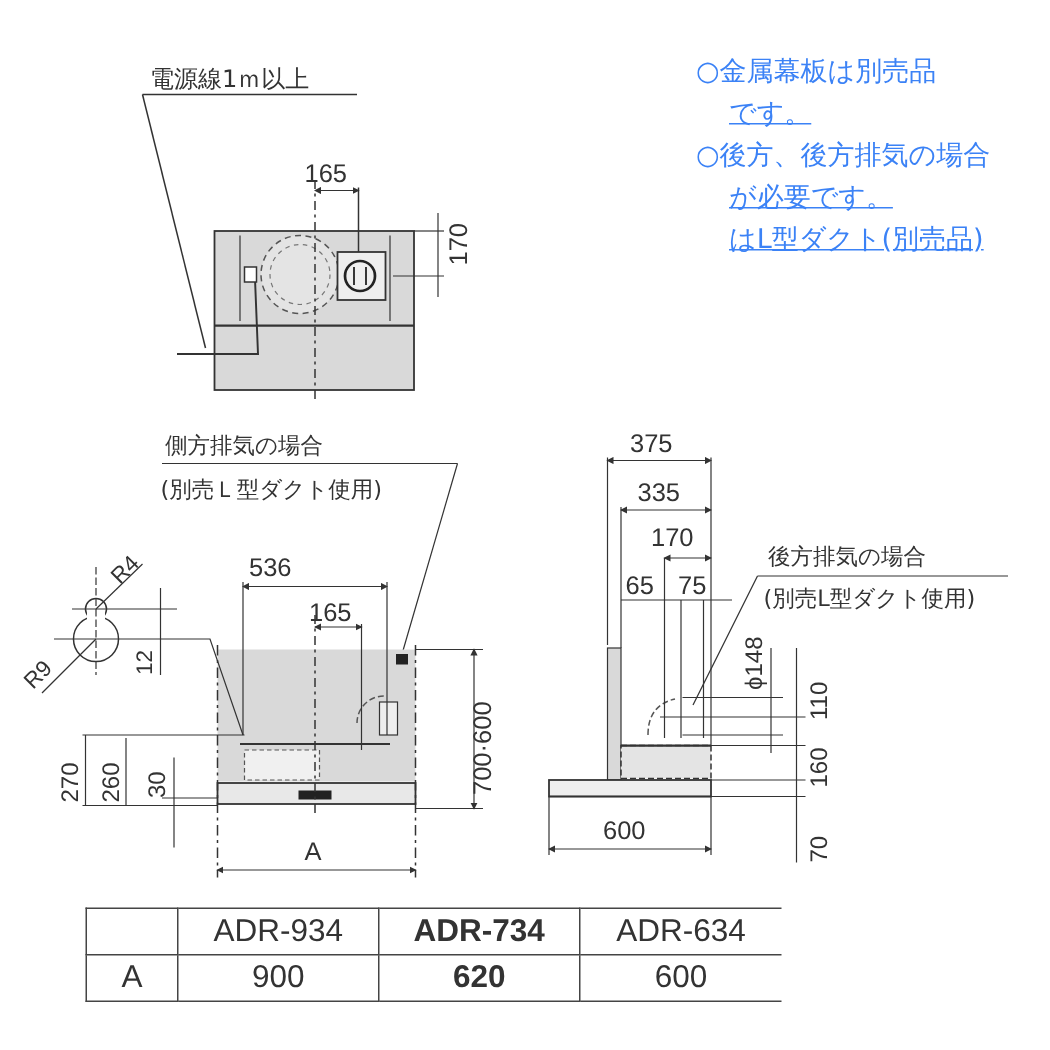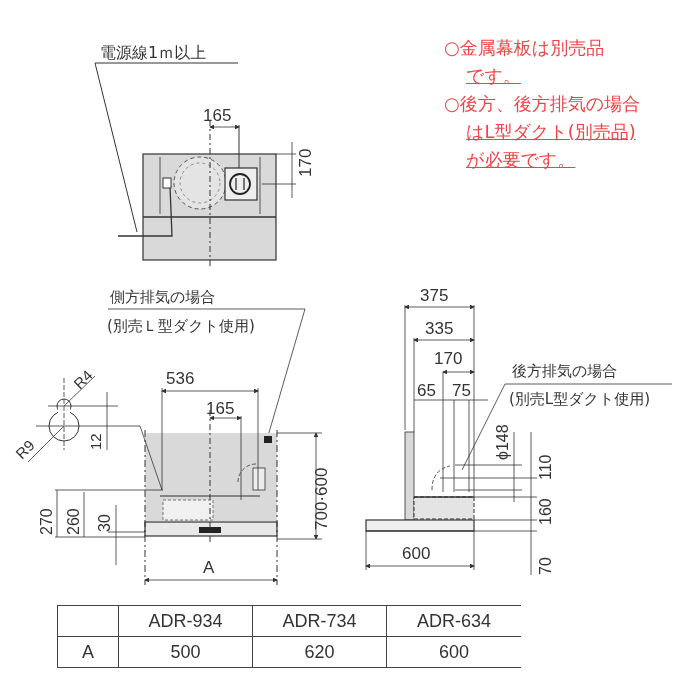--- a/index.html
+++ b/index.html
@@ -1,30 +1,30 @@
 <!DOCTYPE html>
 <html><head>
   <meta charset="utf-8">
   <style>
     html, body { margin: 0; padding: 0; background: #ffffff; }
     body { width: 700px; height: 700px; position: relative; overflow: hidden;
            font-family: "DejaVu Sans", "Liberation Sans", sans-serif; color: #333; }
     svg.drawing { position: absolute; left: 0; top: 0; }
     svg text { font-family: "Liberation Sans", "DejaVu Sans", sans-serif; fill: #333; }
     svg .jp { font-family: "DejaVu Sans", sans-serif; }
-    .notes { position: absolute; left: 444px; top: 34px; font-size: 18px; line-height: 28px;
-             color: #ef4444; font-family: "DejaVu Sans", sans-serif; }
+    .notes { position: absolute; left: 464px; top: 34px; font-size: 18px; line-height: 28px;
+             color: #3b82f6; font-family: "DejaVu Sans", sans-serif; }
     .notes .note { display: block; }
     .notes .cont { display: block; padding-left: 22px; text-decoration: underline; }
     table.spec { position: absolute; left: 57px; top: 605px; border-collapse: collapse;
-                 font-family: "Liberation Sans", sans-serif; font-size: 18px; color: #333; }
+                 font-family: "Liberation Sans", sans-serif; font-size: 21px; color: #333; }
     table.spec td { border: 1.5px solid #444; text-align: center; height: 30px; padding: 0; }
     table.spec td.c0 { width: 60px; }
     table.spec td.c1 { width: 133px; }
-    table.spec td.c2 { width: 133px; }
+    table.spec td.c2 { width: 133px; font-weight: bold; }
     table.spec td.c3 { width: 134px; border-right: none; }
   </style>
 </head>
 <body>
 
 <svg class="drawing" width="700" height="700" viewBox="0 0 700 700">
   <defs>
     <marker id="arr" markerWidth="6" markerHeight="6" refX="5" refY="3" orient="auto">
       <path d="M0,0 L6,3 L0,6 z" fill="#333"></path>
     </marker>
@@ -180,32 +180,32 @@
     <line x1="474" y1="531" x2="474" y2="570" stroke="#333" stroke-width="0.8"></line>
     <line x1="366" y1="566" x2="474" y2="566" stroke="#333" stroke-width="0.8" marker-end="url(#arr)" marker-start="url(#arrs)"></line>
     <text x="402" y="559" font-size="17">600</text>
   </g>
 </svg>
 
 <div class="notes">
   <span class="note"><span>○</span><span>金属幕板は別売品</span></span>
   <span class="cont">です。</span>
   <span class="note"><span>○</span><span>後方、後方排気の場合</span></span>
+  <span class="cont">が必要です。</span>
   <span class="cont">はL型ダクト(別売品)</span>
-  <span class="cont">が必要です。</span>
 </div>
 
 <table class="spec">
   <tbody>
       <tr>
     <td class="c0"></td>
     <td class="c1">ADR-934</td>
     <td class="c2">ADR-734</td>
     <td class="c3">ADR-634</td>
   </tr>
   <tr>
     <td class="c0">A</td>
-    <td class="c1">500</td>
+    <td class="c1">900</td>
     <td class="c2">620</td>
     <td class="c3">600</td>
   </tr>
 </tbody>
   </table>
 
 </body></html>

